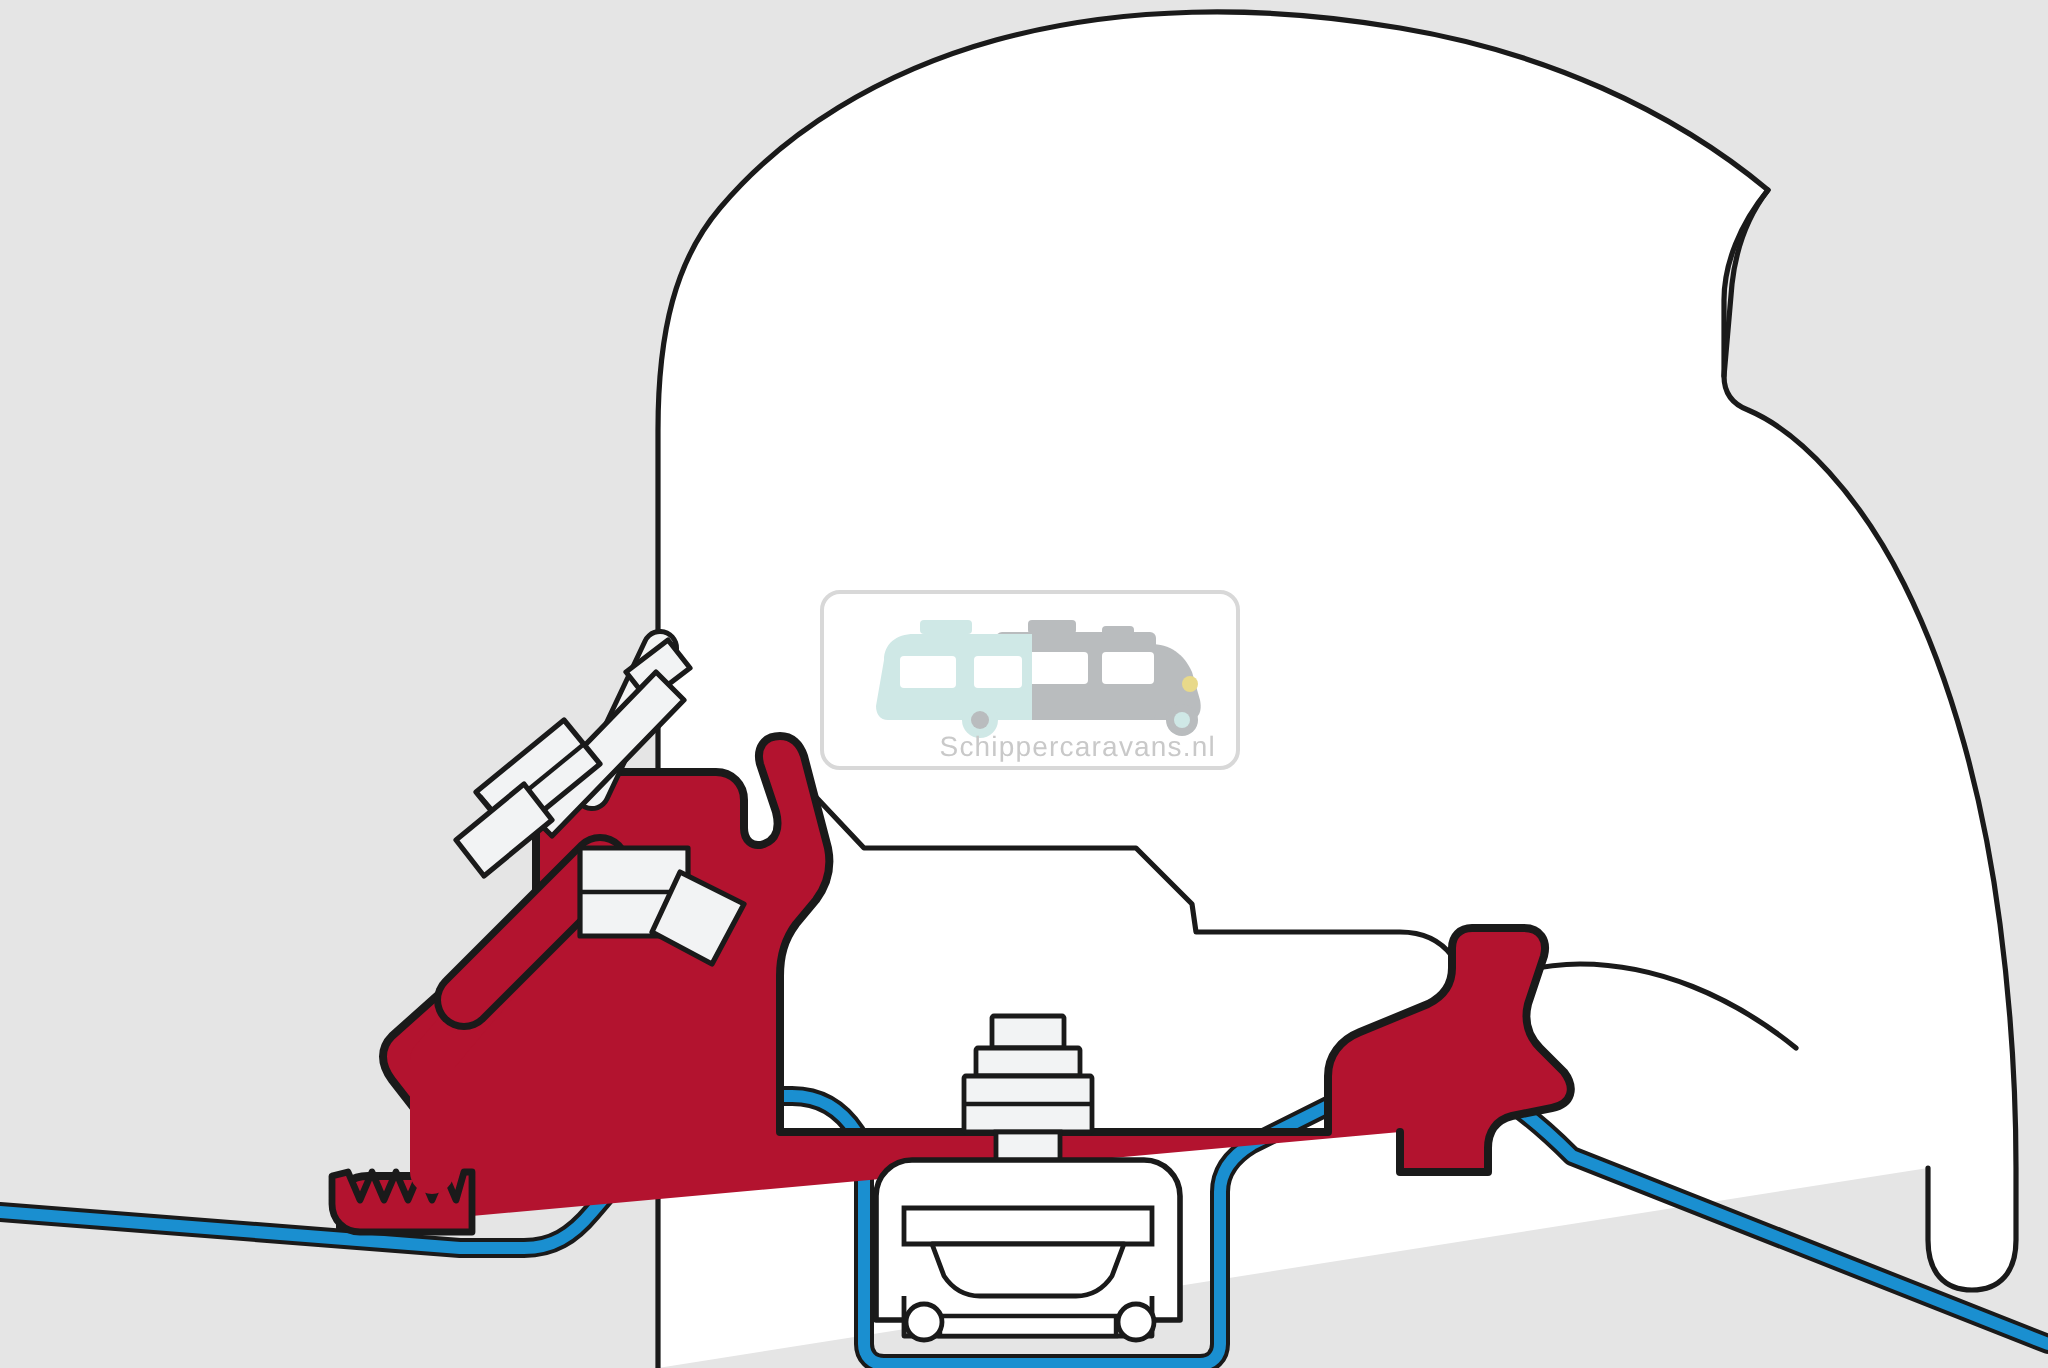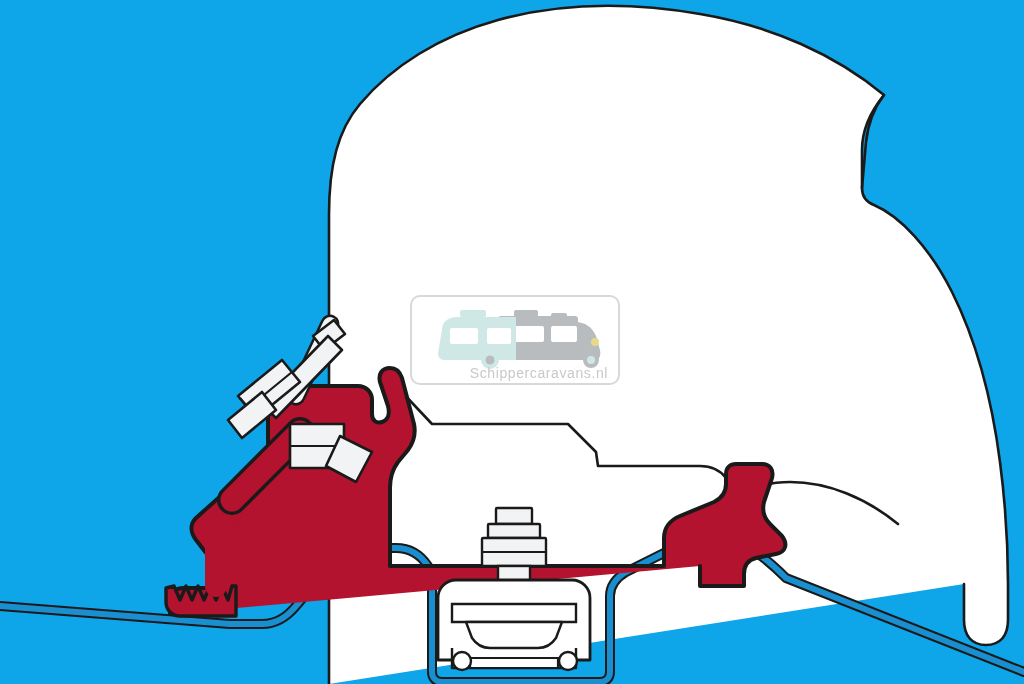--- a/index.html
+++ b/index.html
@@ -7,21 +7,21 @@
     padding: 0;
     background: #ffffff;
   }
   body {
     font-family: "Liberation Sans", sans-serif;
   }
   #stage {
     position: relative;
     width: 1024px;
     height: 684px;
-    background: #0ea5e9;
+    background: #e5e5e5;
     overflow: hidden;
   }
   #diagram {
     position: absolute;
     left: 0;
     top: 0;
     width: 1024px;
     height: 684px;
     display: block;
   }

